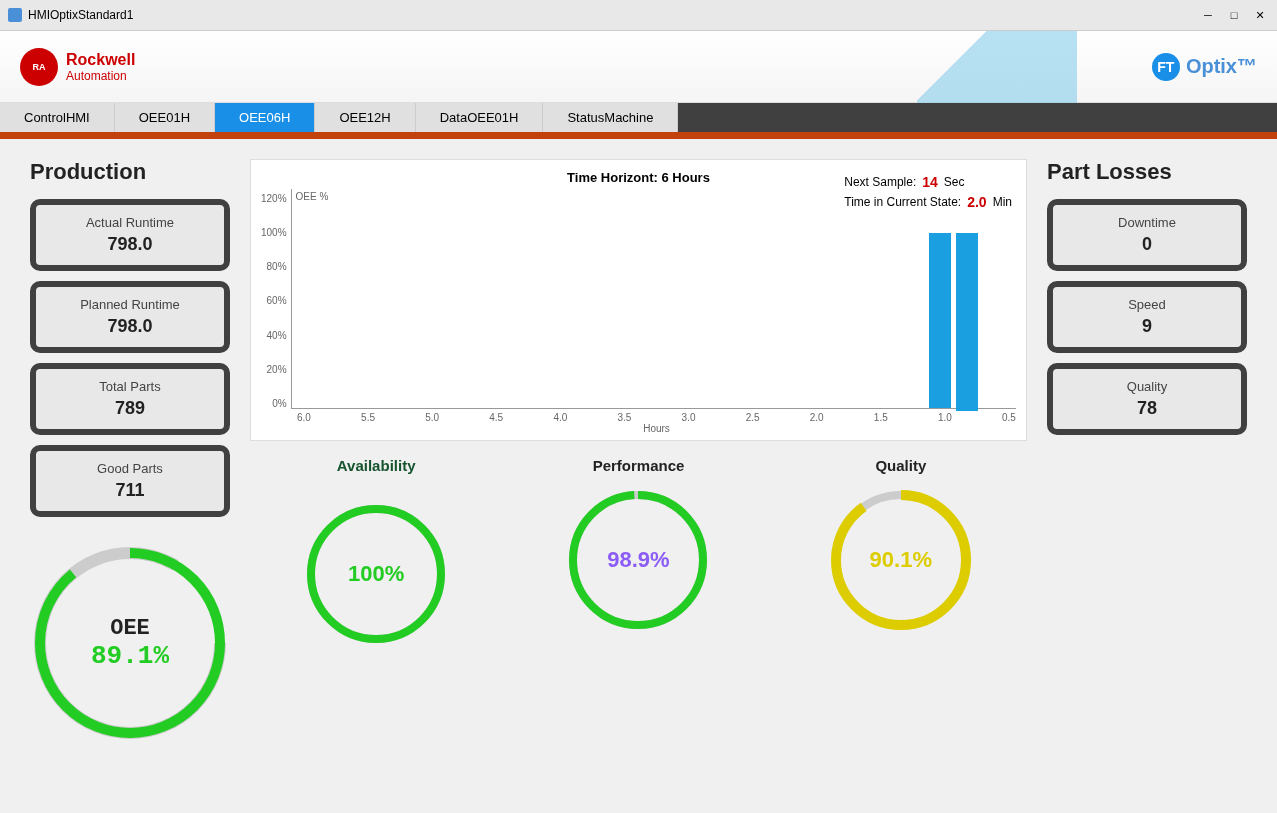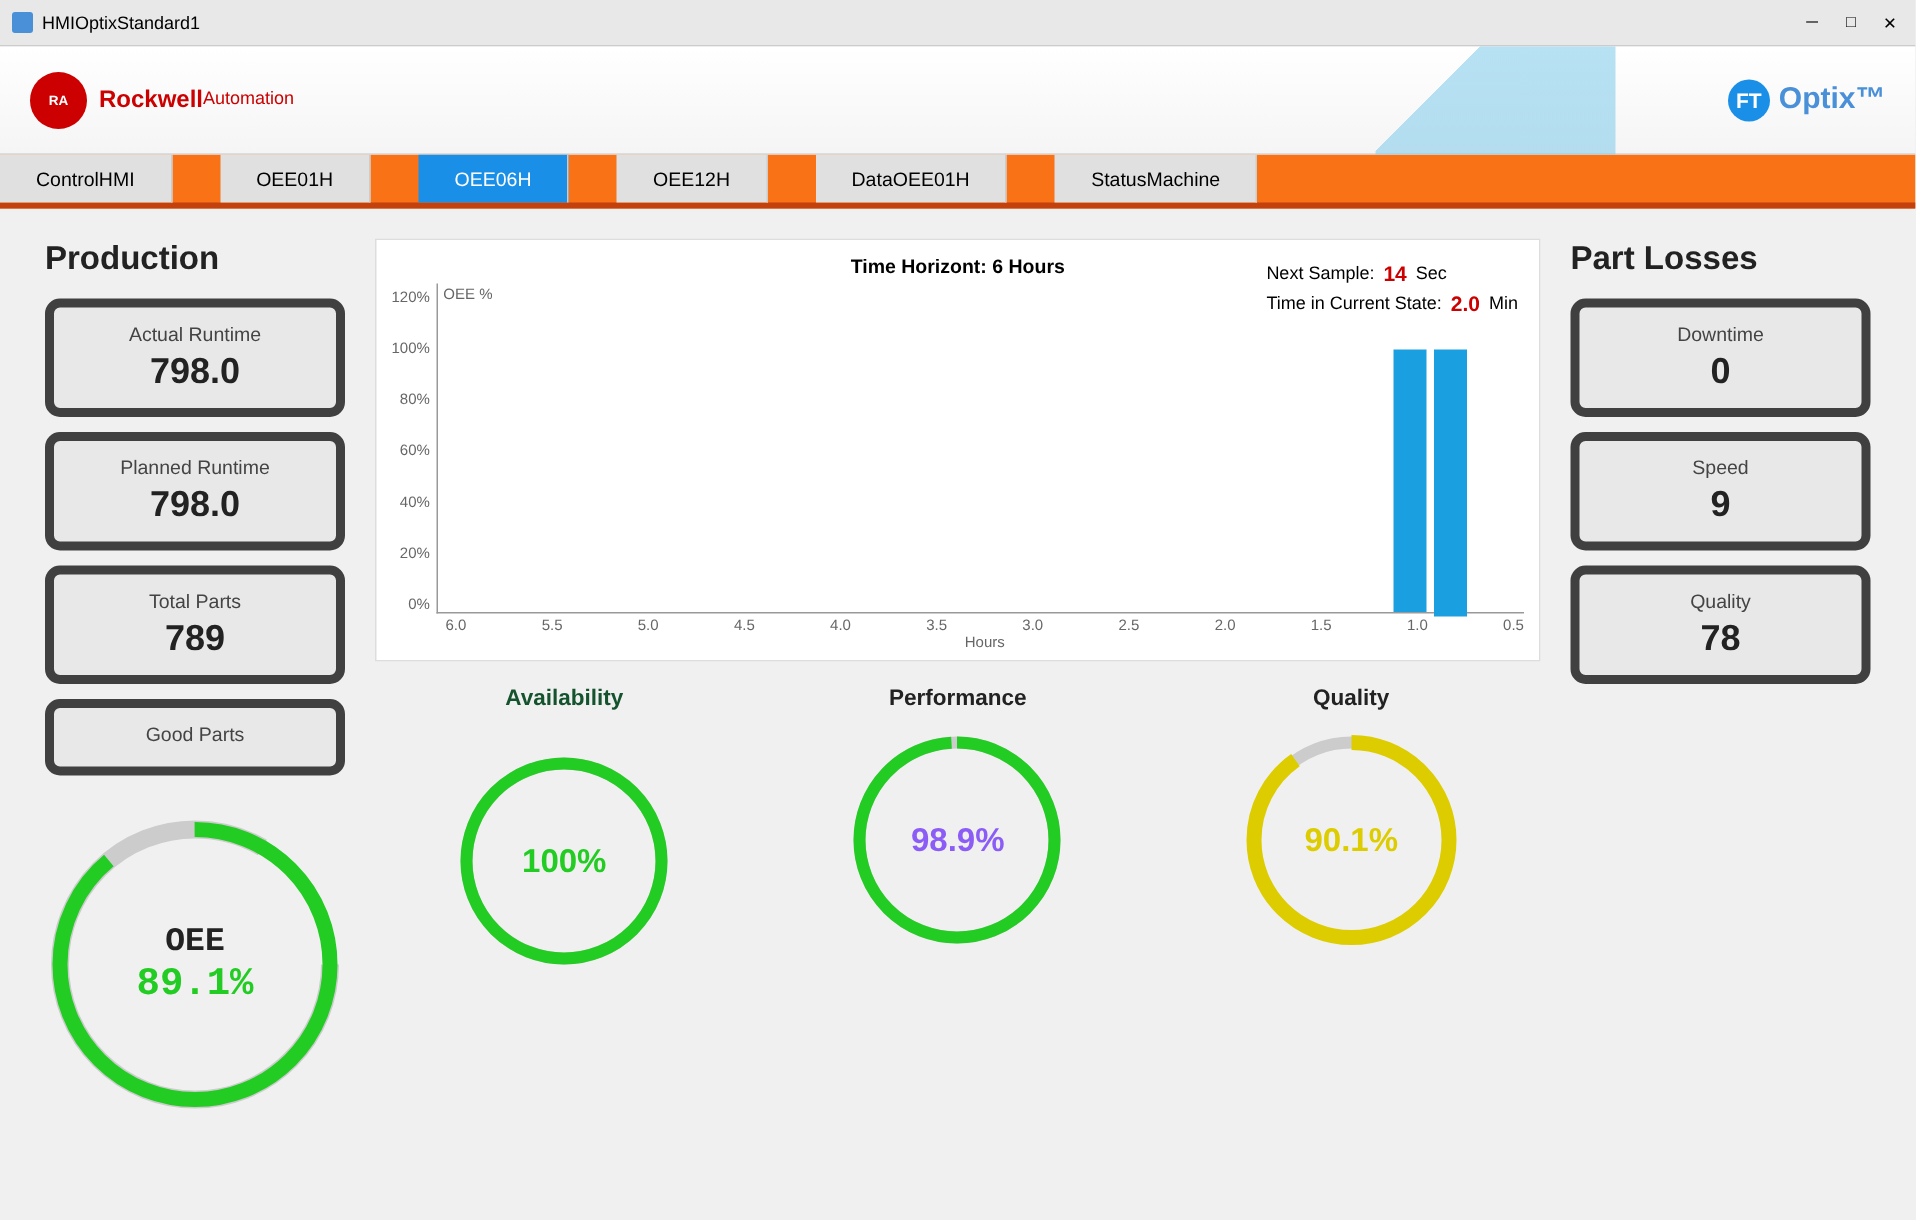--- a/index.html
+++ b/index.html
@@ -26,33 +26,32 @@
       height: 72px;
       display: flex;
       align-items: center;
       justify-content: space-between;
       padding: 0 20px;
       border-bottom: 1px solid #ddd;
       position: relative;
     }
     .logo-area { display: flex; align-items: center; gap: 8px; }
     .logo-circle { width: 38px; height: 38px; background: #cc0000; border-radius: 50%; display: flex; align-items: center; justify-content: center; color: white; font-weight: bold; font-size: 11px; }
-    .logo-text { display: flex; flex-direction: row; }
+    .logo-text { display: flex; flex-direction: column; }
     .logo-text-main { font-size: 16px; font-weight: bold; color: #cc0000; }
     .logo-text-sub { font-size: 12px; color: #cc0000; }
     .header-right { display: flex; align-items: center; gap: 6px; margin-left: 32px; }
     .optix-logo { font-size: 20px; color: #4a90d9; font-weight: bold; }
 
     
     .nav-tabs {
-      background: #f97316;
+      background: #404040;
       display: flex;
       height: 36px;
-      border-bottom: 4px solid #c2410c;
-      gap: 32px;
+      border-bottom: 7px solid #c2410c;
     }
     .nav-tab {
       padding: 0 24px;
       display: flex;
       align-items: center;
       font-size: 13px;
       cursor: pointer;
       border-right: 1px solid #ccc;
       background: #e0e0e0;
     }
@@ -75,21 +74,21 @@
 
     .metric-card {
       background: #e8e8e8;
       border-radius: 10px;
       padding: 10px 16px;
       margin-bottom: 10px;
       text-align: center;
       border: 6px solid #404040;
     }
     .metric-card-label { font-size: 13px; color: #444; margin-bottom: 4px; }
-    .metric-card-value { font-size: 24px; font-weight: bold; color: #222; }
+    .metric-card-value { font-size: 18px; font-weight: bold; color: #222; }
 
     
     .center-panel { flex: 1; display: flex; flex-direction: column; }
 
     
     .right-panel { width: 200px; flex-shrink: 0; }
 
     
     .oee-gauge-container { display: flex; flex-direction: column; align-items: center; margin-top: 16px; }
     .oee-gauge-wrapper { position: relative; width: 220px; height: 220px; font-family: Liberation Mono, monospace; }
@@ -161,20 +160,21 @@
     <div class="metric-card">
       <div class="metric-card-label">Planned Runtime</div>
       <div class="metric-card-value">798.0</div>
     </div>
     <div class="metric-card">
       <div class="metric-card-label">Total Parts</div>
       <div class="metric-card-value">789</div>
     </div>
     <div class="metric-card">
       <div class="metric-card-label">Good Parts</div>
+      <div class="metric-card-value">711</div>
     </div>
 
     <div class="oee-gauge-container">
       <div class="oee-gauge-wrapper">
         <svg class="oee-gauge-svg" viewBox="0 0 220 220">
 
           <circle cx="110" cy="110" r="90" fill="none" stroke="#cccccc" stroke-width="12" stroke-dasharray="471 100"></circle>
 
           <circle cx="110" cy="110" r="90" fill="none" stroke="#cc2222" stroke-width="6" stroke-dasharray="10 556" stroke-dashoffset="-260" transform="rotate(-90 110 110)"></circle>
 

